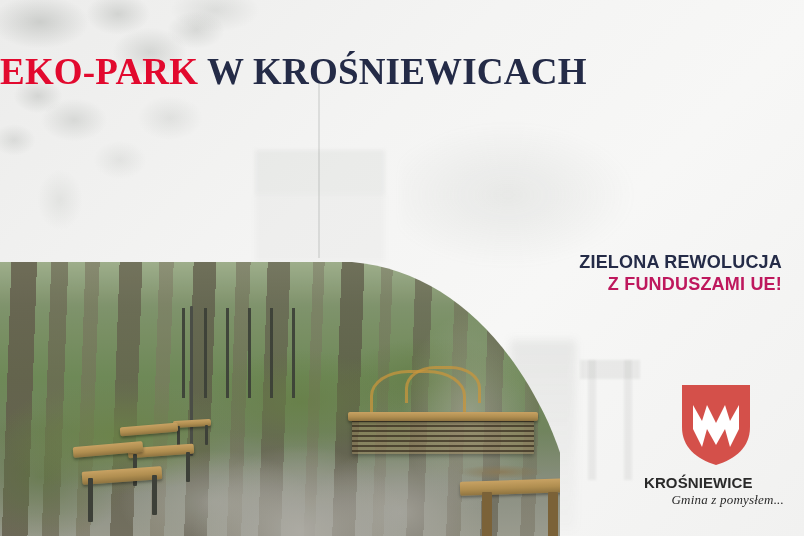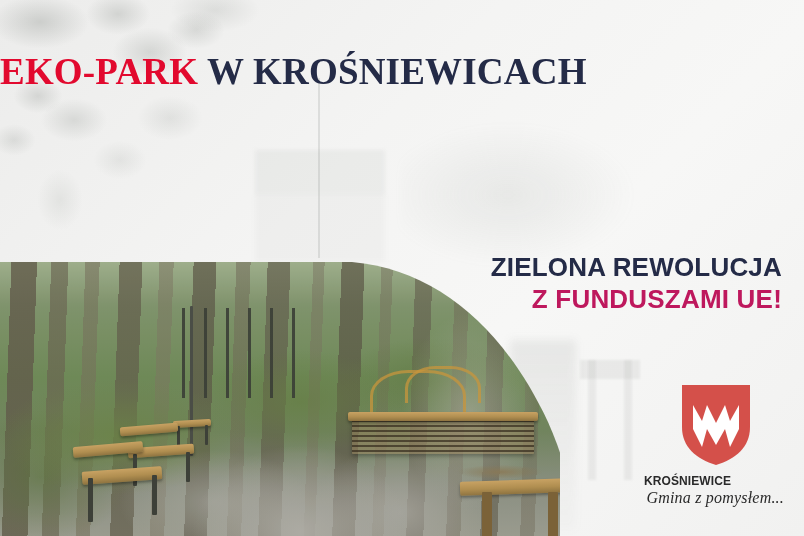--- a/index.html
+++ b/index.html
@@ -184,21 +184,21 @@
   .headline .rest { color: #242b47; }
 
   
   .subhead {
     position: absolute;
     right: 22px;
     top: 252px;
     text-align: right;
     font-family: "Liberation Sans", sans-serif;
     font-weight: bold;
-    font-size: 26px;
+    font-size: 18px;
     line-height: 1.22;
     letter-spacing: .2px;
   }
   .subhead .line1 { color: #242b47; display: block; }
   .subhead .line2 { color: #be185d; display: block; }
 
   
   .logo {
     position: absolute;
     left: 640px;
@@ -209,30 +209,30 @@
   .crest {
     width: 72px;
     height: 84px;
     margin: 0 auto;
     display: block;
   }
   .logo-name {
     margin-top: 7px;
     font-family: "Liberation Sans", sans-serif;
     font-weight: bold;
-    font-size: 12px;
+    font-size: 15px;
     letter-spacing: .1px;
     color: #2a2a2a;
     text-align: left;
     padding-left: 4px;
   }
   .logo-tag {
     font-family: "Liberation Serif", "DejaVu Serif", serif;
     font-style: italic;
-    font-size: 16px;
+    font-size: 13px;
     color: #2a2a2a;
     text-align: right;
     padding-right: 8px;
     margin-top: 1px;
     letter-spacing: .2px;
   }
 </style>
 </head>
 <body>
 

